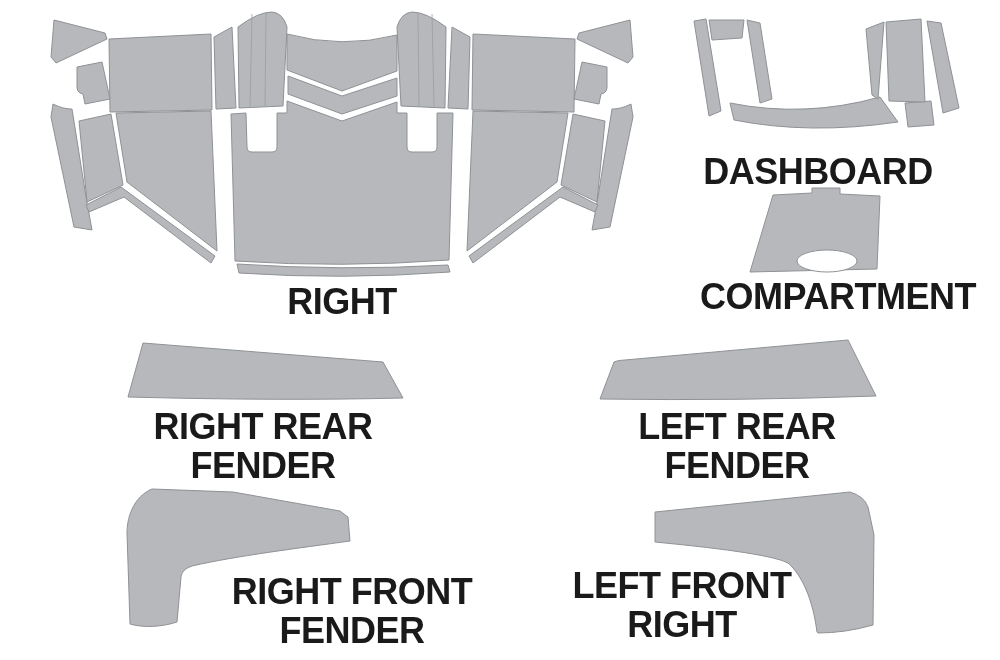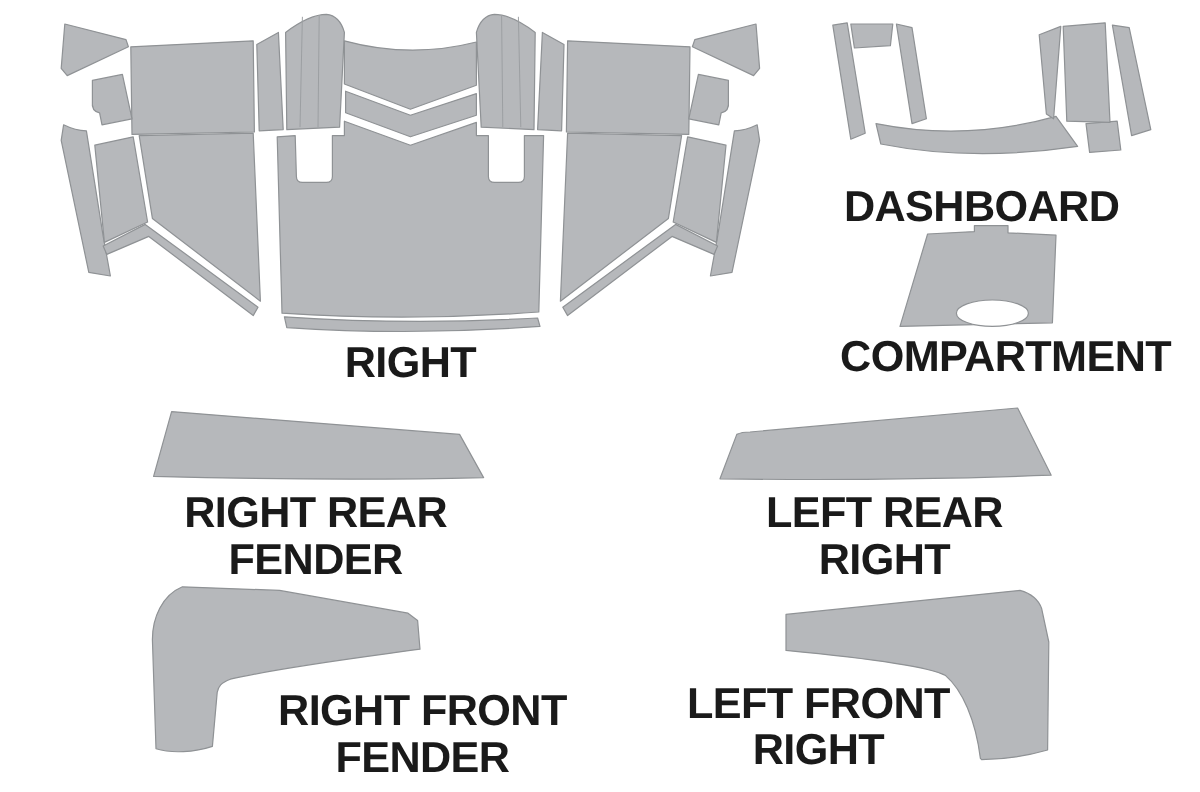--- a/index.html
+++ b/index.html
@@ -107,20 +107,20 @@
   <div class="part-label" style="left:342px;top:282px;">RIGHT</div>
 
   <div class="part-label" style="left:818px;top:152px;">DASHBOARD</div>
 
   <div class="part-label" style="left:812px;top:277px;margin-left:26px;">COMPARTMENT</div>
 
   <div class="part-label" style="left:263px;top:407px;">RIGHT REAR
 FENDER</div>
 
   <div class="part-label" style="left:737px;top:407px;">LEFT REAR
-RIGHT</div>
+FENDER</div>
 
   <div class="part-label" style="left:310px;top:572px;margin-left:42px;">RIGHT FRONT
 FENDER</div>
 
   <div class="part-label" style="left:682px;top:566px;">LEFT FRONT
 RIGHT</div>
 </div>
 
 </body></html>

